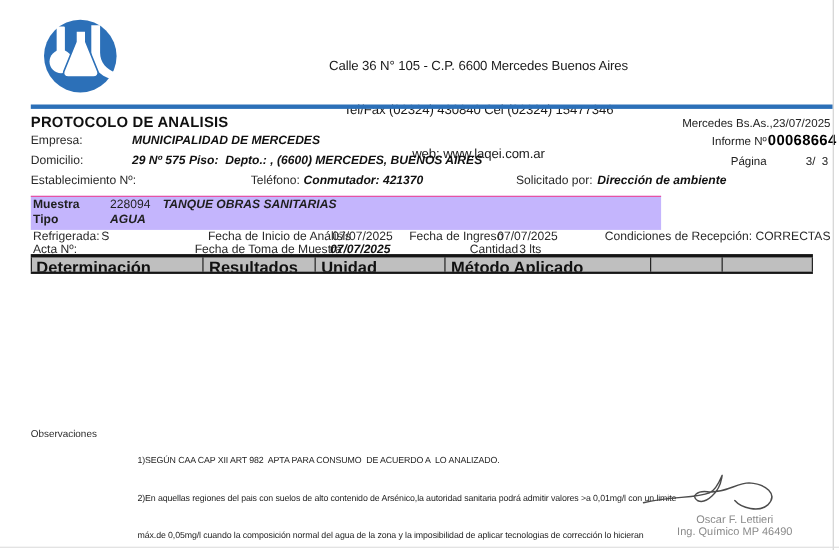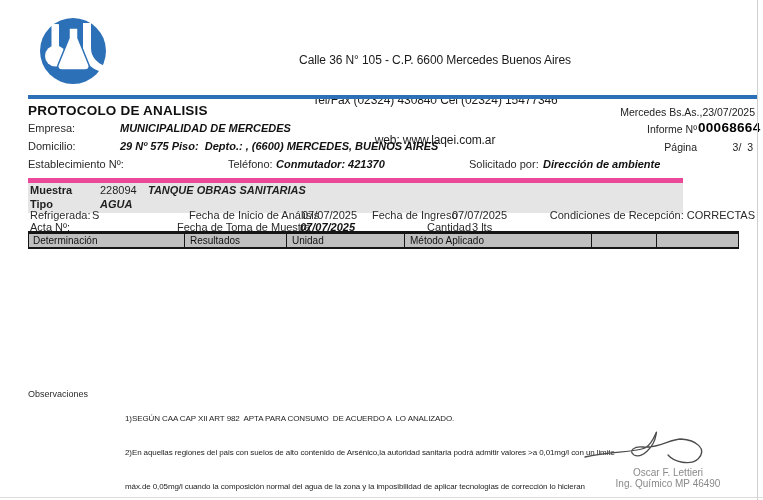--- a/index.html
+++ b/index.html
@@ -12,25 +12,25 @@
   .val{font-size:11px;font-weight:bold;font-style:italic;color:#111;}
   .logo-text{
     font-family:"Liberation Serif","DejaVu Serif",serif;
     font-size:42px;color:#2c70b8;letter-spacing:1px;line-height:1;
   }
   .contact{ text-align:center;font-size:12px;line-height:13.4px;color:#1a1a1a;letter-spacing:-0.1px;}
   .blue-rule{position:absolute;left:28px;top:95px;width:729px;height:4px;background:#2c70b8;}
   .title{font-size:13.5px;font-weight:bold;letter-spacing:0.2px;color:#101010;}
   .right-sm{font-size:10.5px;text-align:right;color:#222;}
   .informe-num{font-size:13.5px;font-weight:bold;text-align:right;color:#000;letter-spacing:0.3px;}
-  .gray-block{position:absolute;left:28px;top:178px;width:655px;height:30px;background:#e5e5e5;border-top:5px solid #ec4899;}
+  .gray-block{position:absolute;left:28px;top:178px;width:573px;height:30px;background:#c4b5fd;border-top:1px solid #ec4899;}
   .gray-block .abs{font-size:11px;}
   .tbl{position:absolute;left:28px;top:231px;width:711px;border-top:3px solid #151515;border-bottom:2px solid #151515;background:#bfbfbf;box-sizing:border-box;}
   .tbl-row{display:flex;height:13px;}
-  .tbl-cell{box-sizing:border-box;border-right:1px solid #151515;font-size:10px;font-weight:normal;color:#101010;padding:1px 0 0 5px;overflow:hidden;white-space:pre;}
+  .tbl-cell{box-sizing:border-box;border-right:1px solid #151515;font-size:15px;font-weight:bold;color:#101010;padding:1px 0 0 5px;overflow:hidden;white-space:pre;}
   .tbl-cell:first-child{border-left:1px solid #151515;padding-left:4px;}
   .obs-label{font-size:9px;color:#2a2a2a;}
   .obs-lines{font-size:8px;line-height:11.4px;color:#1d1d1d;letter-spacing:-0.1px;}
   .sig-text{width:142px;text-align:center;font-size:10px;color:#8a8a8a;line-height:11px;}
   .edge-r{position:absolute;left:757px;top:0;width:1px;height:500px;background:#cfcfcf;}
   .edge-b{position:absolute;left:0;top:497px;width:763px;height:1px;background:#dcdcdc;}
 </style>
 </head>
 <body>
 

